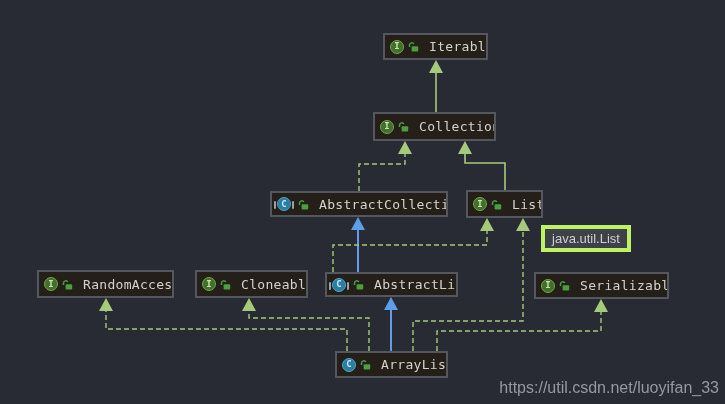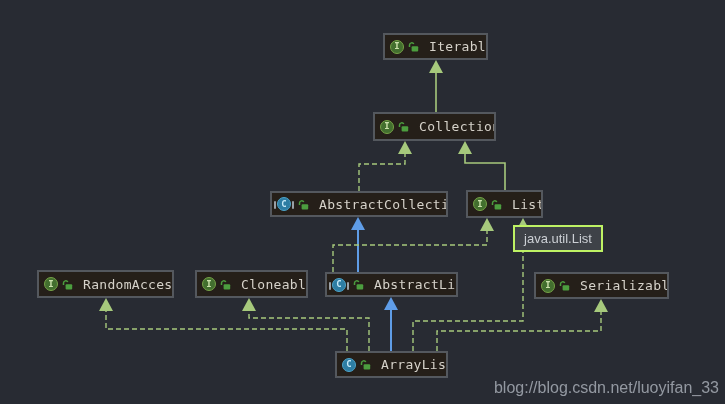--- a/index.html
+++ b/index.html
@@ -29,24 +29,24 @@
   }
   .abstract::before{left:-4px;}
   .abstract::after{right:-4px;}
   .lock{flex:0 0 auto;margin-left:4px;display:flex;align-items:center;}
   .node.abs-pad .lock{margin-left:7px;}
   .label{
     margin-left:10px;font-size:13px;color:#d6d2ca;letter-spacing:.3px;
   }
   .tooltip{
     position:absolute;z-index:4;box-sizing:border-box;
-    background:#3e4248;border:2px solid #bef264;
+    background:#3e4248;border:4px solid #bef264;
     display:flex;align-items:center;justify-content:center;
     font-family:"Liberation Sans","DejaVu Sans",sans-serif;
-    font-size:13px;color:#ccd0d5;
+    font-size:13px;color:#ccd0d5;margin-left:28px;
   }
   .watermark{
     position:absolute;z-index:5;right:6px;bottom:7px;
     font-family:"Liberation Sans","DejaVu Sans",sans-serif;
     font-size:16px;color:rgba(158,164,173,.9);
   }
 </style>
 </head>
 <body>
 
@@ -195,13 +195,13 @@
       <svg width="11" height="11" viewBox="0 0 11 11">
         <path d="M1.5,6 L1.5,4 A2.3,2.3 0 0 1 5.8,3" fill="none" stroke="#4c9e3f" stroke-width="1.5"></path>
         <rect x="3.6" y="5.2" width="6.6" height="5.4" rx="1" fill="#4c9e3f"></rect>
       </svg>
     </span>
   <span class="label">ArrayList</span>
 </div>
 
 <div class="tooltip" style="left:513px;top:225px;width:90px;height:27px">java.util.List</div>
 
-<div class="watermark">blog://blog.csdn.net/luoyifan_33</div>
+<div class="watermark">https://util.csdn.net/luoyifan_33</div>
 
 </body></html>

